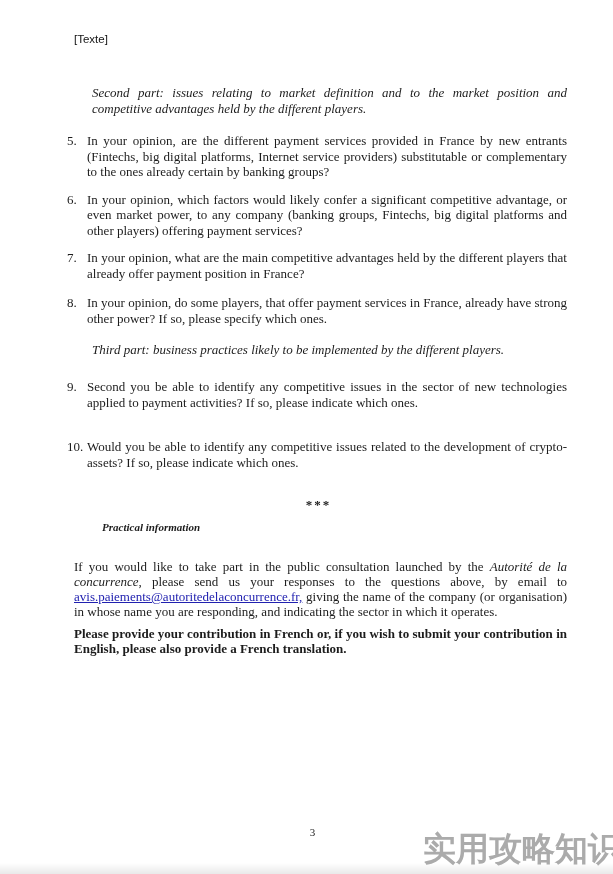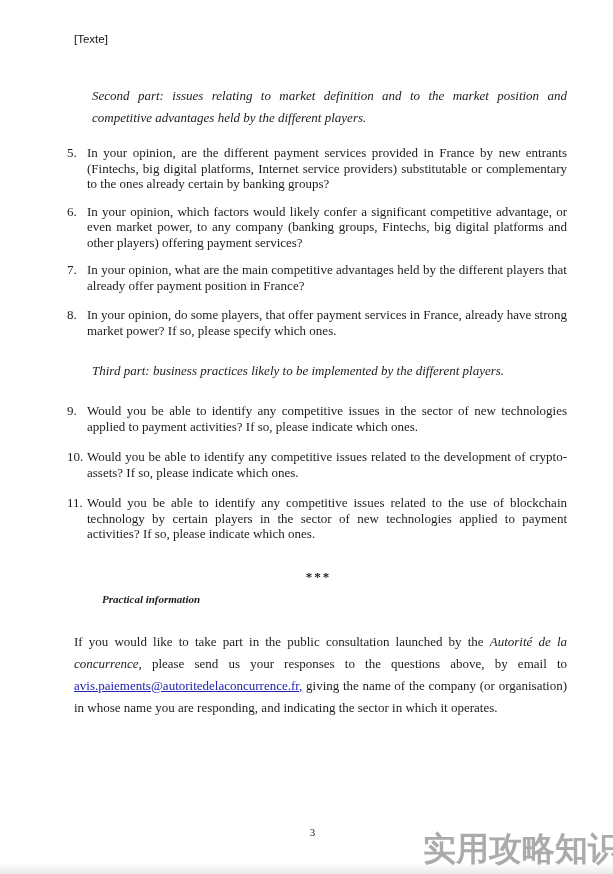--- a/index.html
+++ b/index.html
@@ -15,55 +15,55 @@
   .texte-label{
     margin:33px 0 0 62px;
     font-family:"Liberation Sans",sans-serif;
     font-size:11.5px;
     color:#141414;
   }
   .part-heading{
     margin:40px 58px 0 80px;
     font-style:italic;
     font-size:13px;
-    line-height:22px;
+    line-height:16px;
     text-align:justify;
   }
   .part-heading.third{
-    margin-top:22px;
+    margin-top:16px;
   }
   .question{
     display:flex;
     margin:12px 58px 0 55px;
     font-size:13px;
     line-height:15.5px;
   }
   .question.first-of-part{margin-top:16px;}
   .question.q8{margin-top:14px;}
   .question.q9{margin-top:21px;}
-  .question.q10,.question.q11,.question.q12{margin-top:15px;}
+  .question.q10,.question.q11,.question.q12{margin-top:29px;}
   .qnum{flex:0 0 20px;width:20px;}
   .qtext{flex:1;text-align:justify;}
   .separator{
     margin-top:27px;
     text-align:center;
     font-weight:bold;
     font-size:13px;
     letter-spacing:2px;
   }
   .practical-heading{
     margin:8px 0 0 90px;
     font-weight:bold;
     font-style:italic;
     font-size:11px;
   }
   .paragraph{
     margin:26px 58px 0 62px;
     font-size:13px;
-    line-height:22px;
+    line-height:15px;
     text-align:justify;
   }
   .paragraph .org{font-style:italic;}
   .email-link{
     color:#2121b0;
     text-decoration:underline;
     cursor:pointer;
   }
   .bold-note{
     margin-top:7px;
@@ -110,44 +110,41 @@
   <div class="question">
     <span class="qnum">6.</span>
     <span class="qtext">In your opinion, which factors would likely confer a significant competitive advantage, or even market power, to any company (banking groups, Fintechs, big digital platforms and other players) offering payment services?</span>
   </div>
   <div class="question">
     <span class="qnum">7.</span>
     <span class="qtext">In your opinion, what are the main competitive advantages held by the different players that already offer payment position in France?</span>
   </div>
   <div class="question q8">
     <span class="qnum">8.</span>
-    <span class="qtext">In your opinion, do some players, that offer payment services in France, already have strong market power? If so, please specify which ones.</span>
+    <span class="qtext">In your opinion, do some players, that offer payment services in France, already have strong other power? If so, please specify which ones.</span>
   </div>
 
   <div class="part-heading third">Third part: business practices likely to be implemented by the different players.</div>
 
   <div class="question q9">
     <span class="qnum">9.</span>
-    <span class="qtext">Would you be able to identify any competitive issues in the sector of new technologies applied to payment activities? If so, please indicate which ones.</span>
+    <span class="qtext">Second you be able to identify any competitive issues in the sector of new technologies applied to payment activities? If so, please indicate which ones.</span>
   </div>
   <div class="question q10">
     <span class="qnum">10.</span>
     <span class="qtext">Would you be able to identify any competitive issues related to the development of crypto-assets? If so, please indicate which ones.</span>
-  </div>
-  <div class="question q11">
-    <span class="qnum">11.</span>
-    <span class="qtext">Would you be able to identify any competitive issues related to the use of blockchain technology by certain players in the sector of new technologies applied to payment activities? If so, please indicate which ones.</span>
   </div>
 
   <div class="separator">***</div>
 
   <div class="practical-heading">Practical information</div>
 
   <div class="paragraph"><span>If you would like to take part in the public consultation launched by the </span><span class="org">Autorité de la concurrence</span><span>, please send us your responses to the questions above, by email to </span><a class="email-link">avis.paiements@autoritedelaconcurrence.fr,</a><span> giving the name of the company (or organisation) in whose name you are responding, and indicating the sector in which it operates.</span></div>
 
+  <div class="paragraph bold-note">Please provide your contribution in French or, if you wish to submit your contribution in English, please also provide a French translation.</div>
 
   <div class="page-number">3</div>
 
   <div class="bottom-band"></div>
 
   <div class="watermark">实用攻略知识</div>
 
 </div>
 
 </body></html>

